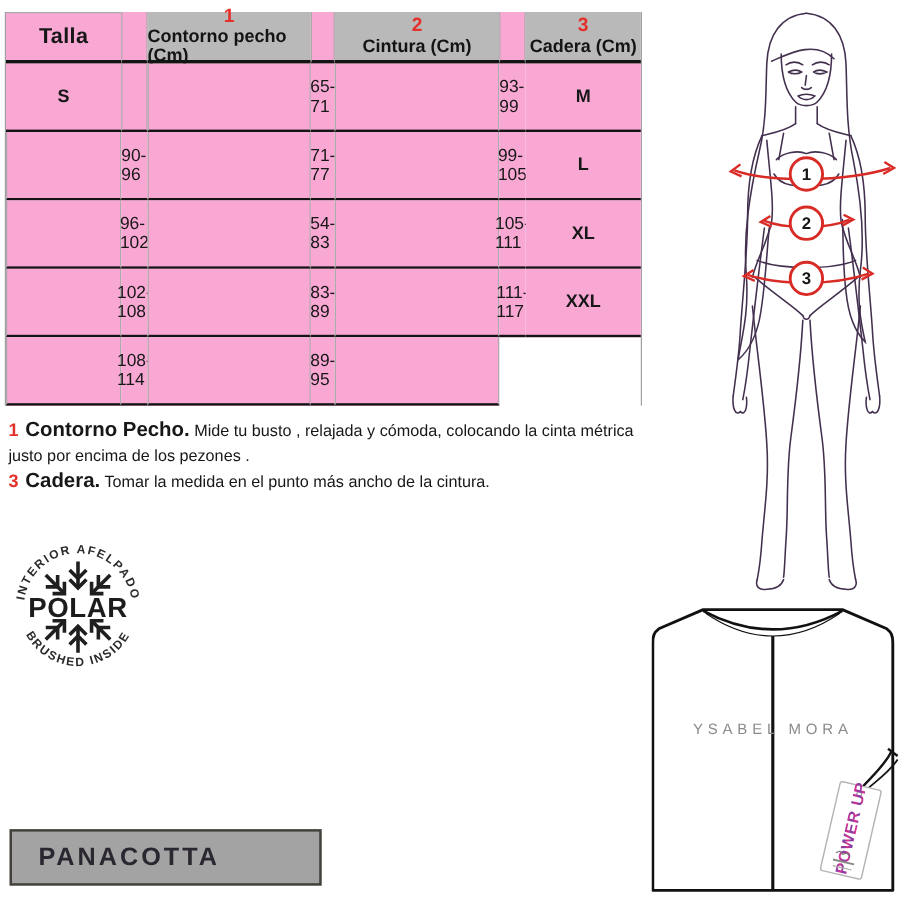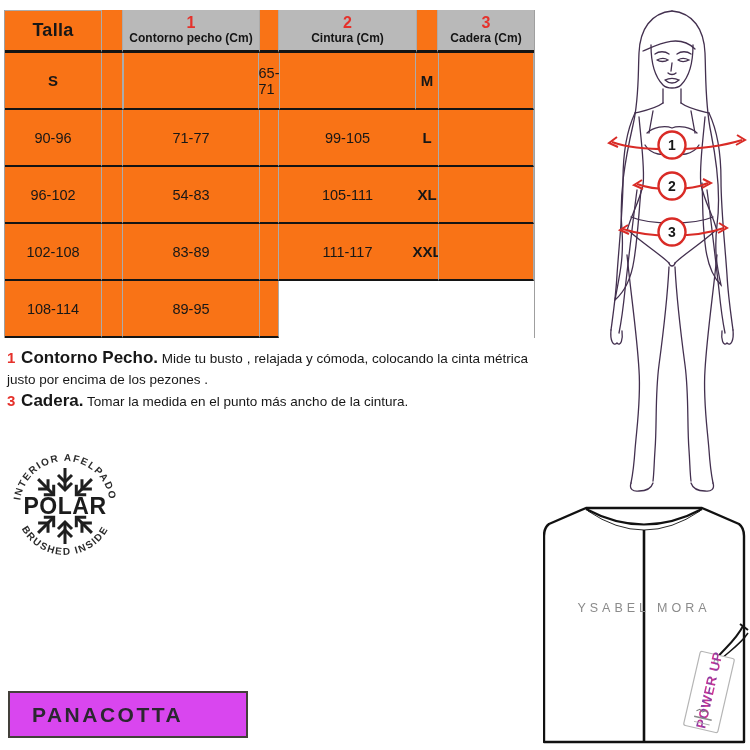--- a/index.html
+++ b/index.html
@@ -4,38 +4,38 @@
 <style>
   html,body{margin:0;padding:0;background:#fff;}
   body{font-family:"Liberation Sans",sans-serif;color:#171717;}
   .page{position:relative;width:750px;height:750px;background:#fff;overflow:hidden;}
 
   
   .tbl{position:absolute;left:4px;top:10px;display:grid;
        grid-template-columns:96px 22px 136px 20px 137px 22px 96px;
        grid-template-rows:43px repeat(5,57px);
        border-left:1px solid #9f9f9f;border-right:1px solid #9f9f9f;}
-  .cell{display:flex;align-items:center;justify-content:center;border-bottom:2px solid #141414;background:#f97316;}
+  .cell{display:flex;align-items:center;justify-content:center;border-bottom:2px solid #141414;background:#f9a8d4;}
   .sp{border-left:1px solid #ababab;border-right:1px solid #ababab;}
   .hdr{border-bottom:3px solid #141414;}
   .hdr.gray{background:#b9b9b9;flex-direction:column;gap:1px;}
   .corner{border-top:1px solid #ababab;font-weight:bold;font-size:18px;letter-spacing:.3px;}
   .num{color:#e5312b;font-weight:bold;font-size:16px;line-height:1;}
-  .hlabel{font-weight:bold;font-size:12px;line-height:1.05;color:#141414;}
+  .hlabel{font-weight:bold;font-size:15px;line-height:1.05;color:#141414;}
   .size{font-weight:bold;font-size:15px;}
   .val{font-size:14.5px;}
 
   
   .notes{position:absolute;left:7px;top:347px;width:528px;font-size:13.5px;line-height:21px;}
   .note b{font-size:17px;}
   .nnum{color:#e5312b;font-weight:bold;font-size:15px;margin-right:2px;}
   .centered{text-align:left;width:470px;}
 
   
-  .plabel{position:absolute;left:8px;top:691px;width:240px;height:47px;background:#d946ef;
+  .plabel{position:absolute;left:8px;top:691px;width:260px;height:47px;background:#a3a3a3;
           border:2px solid #43403a;box-sizing:border-box;display:flex;align-items:center;
           padding-left:22px;font-weight:bold;font-size:21px;letter-spacing:2.5px;color:#2b2730;}
 
   svg text{font-family:"Liberation Sans",sans-serif;}
   .abs{position:absolute;}
 </style>
 </head>
 <body>
 
 <div class="page">
@@ -57,20 +57,21 @@
     <div class="cell hdr gray">
       <span class="num">3</span>
       <span class="hlabel">Cadera (Cm)</span>
     </div>
 
     <div class="cell size">S</div>
     <div class="cell sp"></div>
     <div class="cell sp"></div>
     <div class="cell val">65-71</div>
     <div class="cell sp"></div>
+    <div class="cell val">93-99</div>
 
     <div class="cell size">M</div>
     <div class="cell sp"></div>
     <div class="cell val">90-96</div>
     <div class="cell sp"></div>
     <div class="cell val">71-77</div>
     <div class="cell sp"></div>
     <div class="cell val">99-105</div>
 
     <div class="cell size">L</div>

